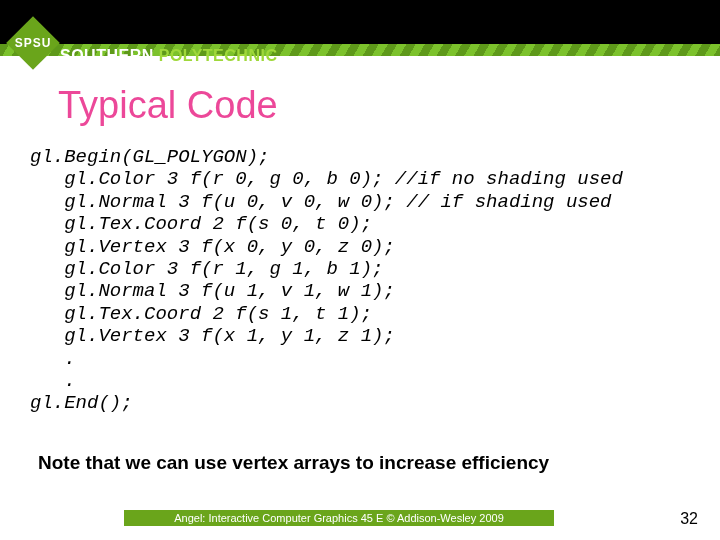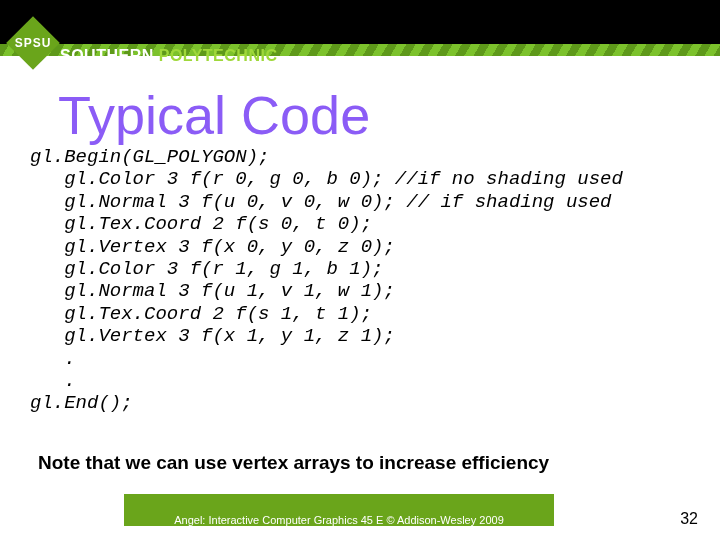--- a/index.html
+++ b/index.html
@@ -35,40 +35,40 @@
     display:flex; align-items:center; justify-content:center;
     color:#fff; font-weight:bold; font-size:12px; letter-spacing:1px;
   }
   .logo-text { color:#fff; line-height:1.05; }
   .logo-text .line1 { font-size:16px; font-weight:bold; letter-spacing:0.5px;margin-top:40px; }
   .logo-text .line1 .accent { color:#9fd83a; }
   .logo-text .line2 { font-size:12px; letter-spacing:1px; }
 
   .title {
     position:absolute; left:58px; top:84px;
-    font-size:54px; color:#8b5cf6;text-align:center;
+    font-size:38px; color:#ec4899;text-align:center;
   }
 
   .code {
     position:absolute; left:30px; top:146px;
     font-family: "Courier New", monospace;
     font-size:19px; line-height:1.18;
     white-space:pre; color:#000;font-style:italic;
   }
 
   .note {
     position:absolute; left:38px; top:452px;
     font-size:19px; color:#000;font-weight:bold;
   }
 
   .footer-bar {
     position:absolute; left:124px; bottom:14px;
-    width:430px; height:32px;
+    width:430px; height:16px;
     background:#6aa51b;
-    display:flex; align-items:flex-end; justify-content:center;
+    display:flex; align-items:center; justify-content:center;
   }
   .footer-bar span { color:#fff; font-size:11px; }
 
   .pagenum {
     position:absolute; right:22px; bottom:12px;
     font-size:16px; color:#000;
   }
 </style>
 </head>
 <body>

